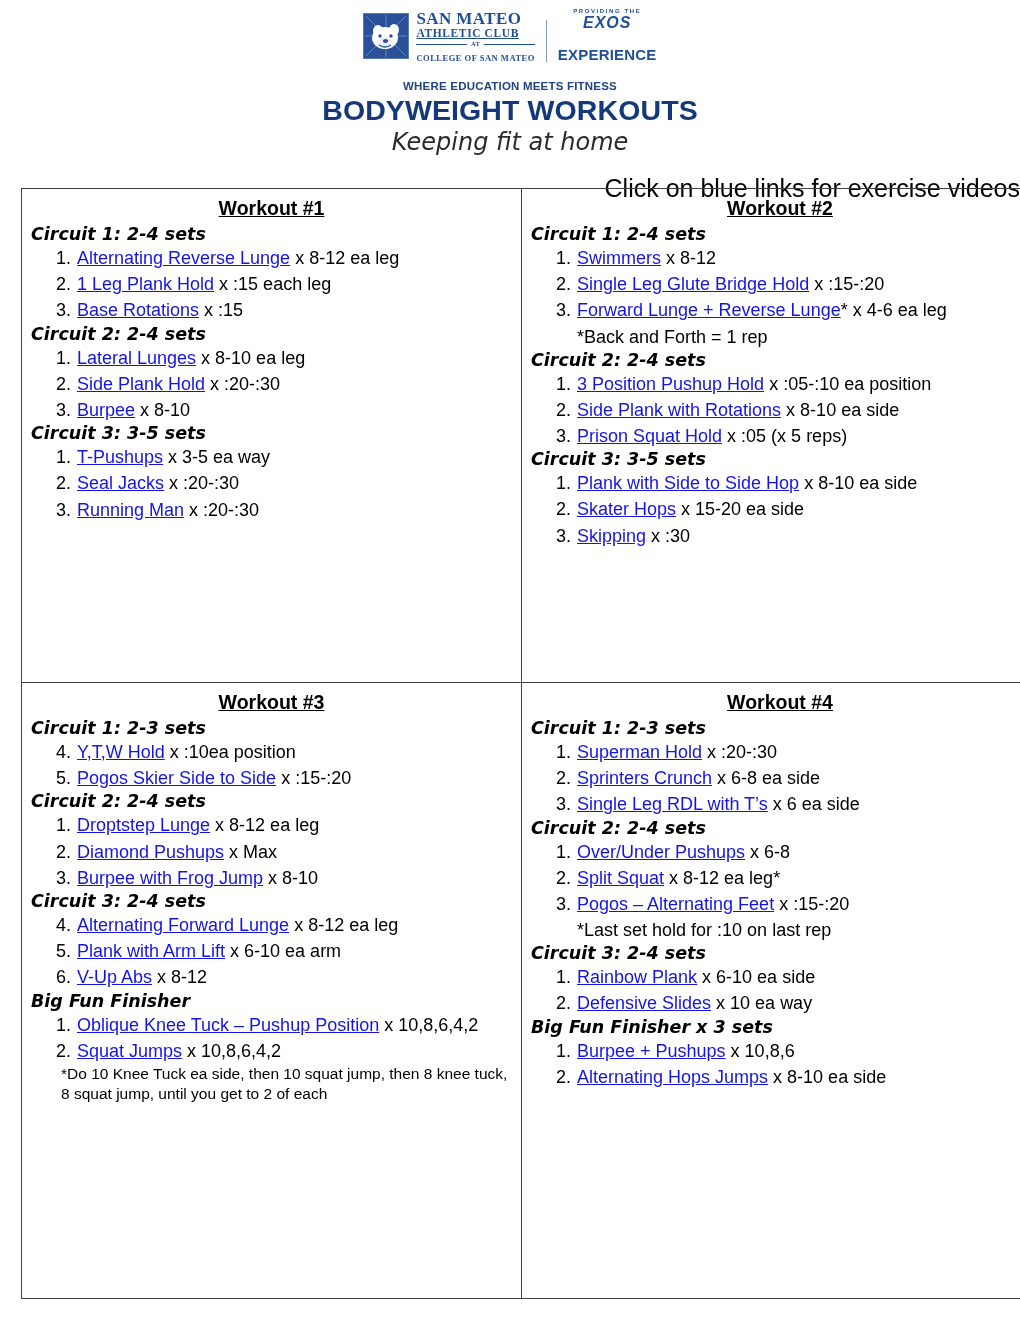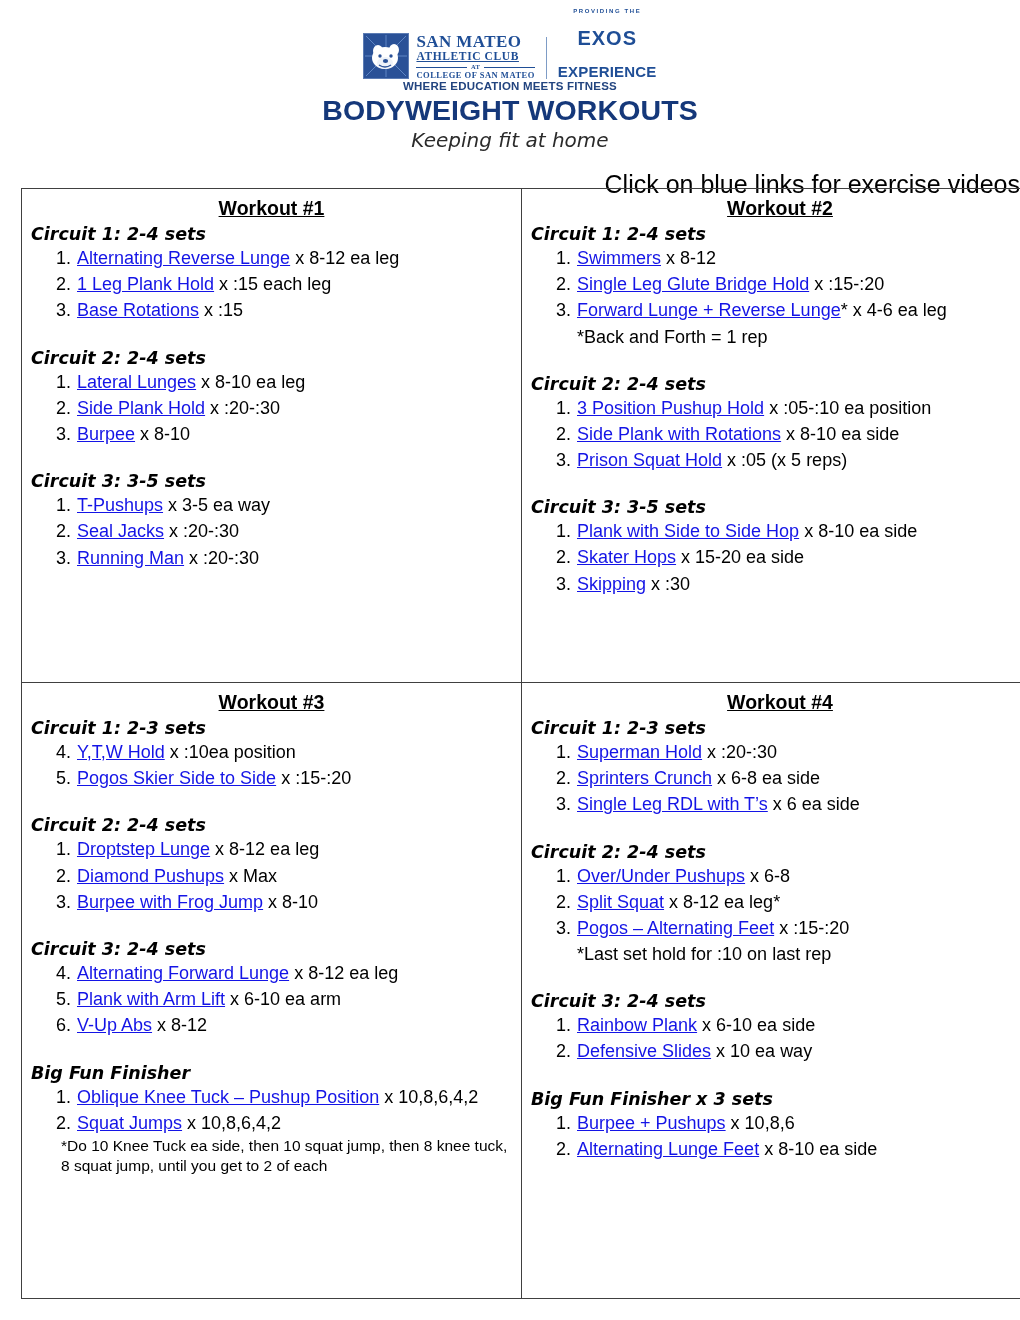--- a/index.html
+++ b/index.html
@@ -69,44 +69,45 @@
     font-size: 6.5px;
     font-weight: bold;
     letter-spacing: 0.5px;
     font-family: "Liberation Serif", serif;
   }
   .smac-l3 .rule { flex: 1; height: 1px; background: #1f4e96; }
   .smac-l4 {
     font-size: 8.5px;
     font-weight: bold;
     letter-spacing: 0.5px;
-    margin-top: 0;
+    margin-top: 6px;
     font-family: "Liberation Serif", serif;
   }
   .logo-divider {
     width: 1px;
     height: 42px;
     background: #7e9cc6;
   }
   .exos-lockup {
     color: #1f4e96;
     text-align: center;
     line-height: 1;
   }
   .exos-pre {
     font-size: 6px;
     font-weight: bold;
     letter-spacing: 1.6px;
   }
   .exos-main {
-    font-size: 20px;
+    font-size: 16px;
     font-weight: bold;
     letter-spacing: 1px;
-    margin-top: 14px;
+    margin-top: 1px;
     font-family: "Liberation Sans Narrow", "Liberation Sans", sans-serif;
+    font-style: italic;
   }
   .exos-sub {
     font-size: 15px;
     font-weight: bold;
     letter-spacing: 0.2px;
     margin-top: 16px;
   }
 
   .tagline {
     text-align: center;
@@ -121,21 +122,21 @@
     text-align: center;
     color: #15387a;
     font-size: 28.5px;
     font-weight: bold;
     margin-top: 2px;
     letter-spacing: 0.1px;
   }
   .doc-subtitle {
     text-align: center;
     color: #2b2b2b;
-    font-size: 20px;
+    font-size: 24px;
     font-style: italic;
     margin-top: 1px;
     font-family: "DejaVu Sans", sans-serif;
   }
   .doc-note {
     text-align: right;
     color: #000000;
     font-size: 25px;
     margin-top: 18px;
   }
@@ -165,21 +166,21 @@
     margin: 1px 0 4px 0;
     text-decoration: underline;
   }
   .circuit-head {
     font-size: 17.5px;
     font-weight: bold;
     font-style: italic;
     margin: 0 0 1px 0;
     font-family: "DejaVu Sans", sans-serif;
   }
-  .circuit-head.spaced { margin-top: 24px; }
+  .circuit-head.spaced { }
 
   ol.ex-list {
     margin: 0 0 0 0;
     padding-left: 46px;
     list-style: none;
     counter-reset: none;
   }
   ol.ex-list li {
     font-size: 18px;
     line-height: 1.455;
@@ -358,18 +359,18 @@
           </ol>
           <div class="note-line">*Last set hold for :10 on last rep</div>
           <div class="circuit-head spaced">Circuit 3:  2-4 sets</div>
           <ol class="ex-list">
             <li><span class="num">1.</span><a class="vid" href="#">Rainbow Plank</a><span class="plain"> x 6-10 ea side</span></li>
             <li><span class="num">2.</span><a class="vid" href="#">Defensive Slides</a><span class="plain"> x 10 ea way</span></li>
           </ol>
           <div class="circuit-head spaced">Big Fun Finisher x 3 sets</div>
           <ol class="ex-list">
             <li><span class="num">1.</span><a class="vid" href="#">Burpee + Pushups</a><span class="plain"> x 10,8,6</span></li>
-            <li><span class="num">2.</span><a class="vid" href="#">Alternating Lunge Feet</a><span class="plain"> x 8-10 ea side</span></li>
+            <li><span class="num">2.</span><a class="vid" href="#">Alternating Hops Jumps</a><span class="plain"> x 8-10 ea side</span></li>
           </ol>
         </td>
     </tr>
   </tbody>
 </table>
 
 </body></html>

